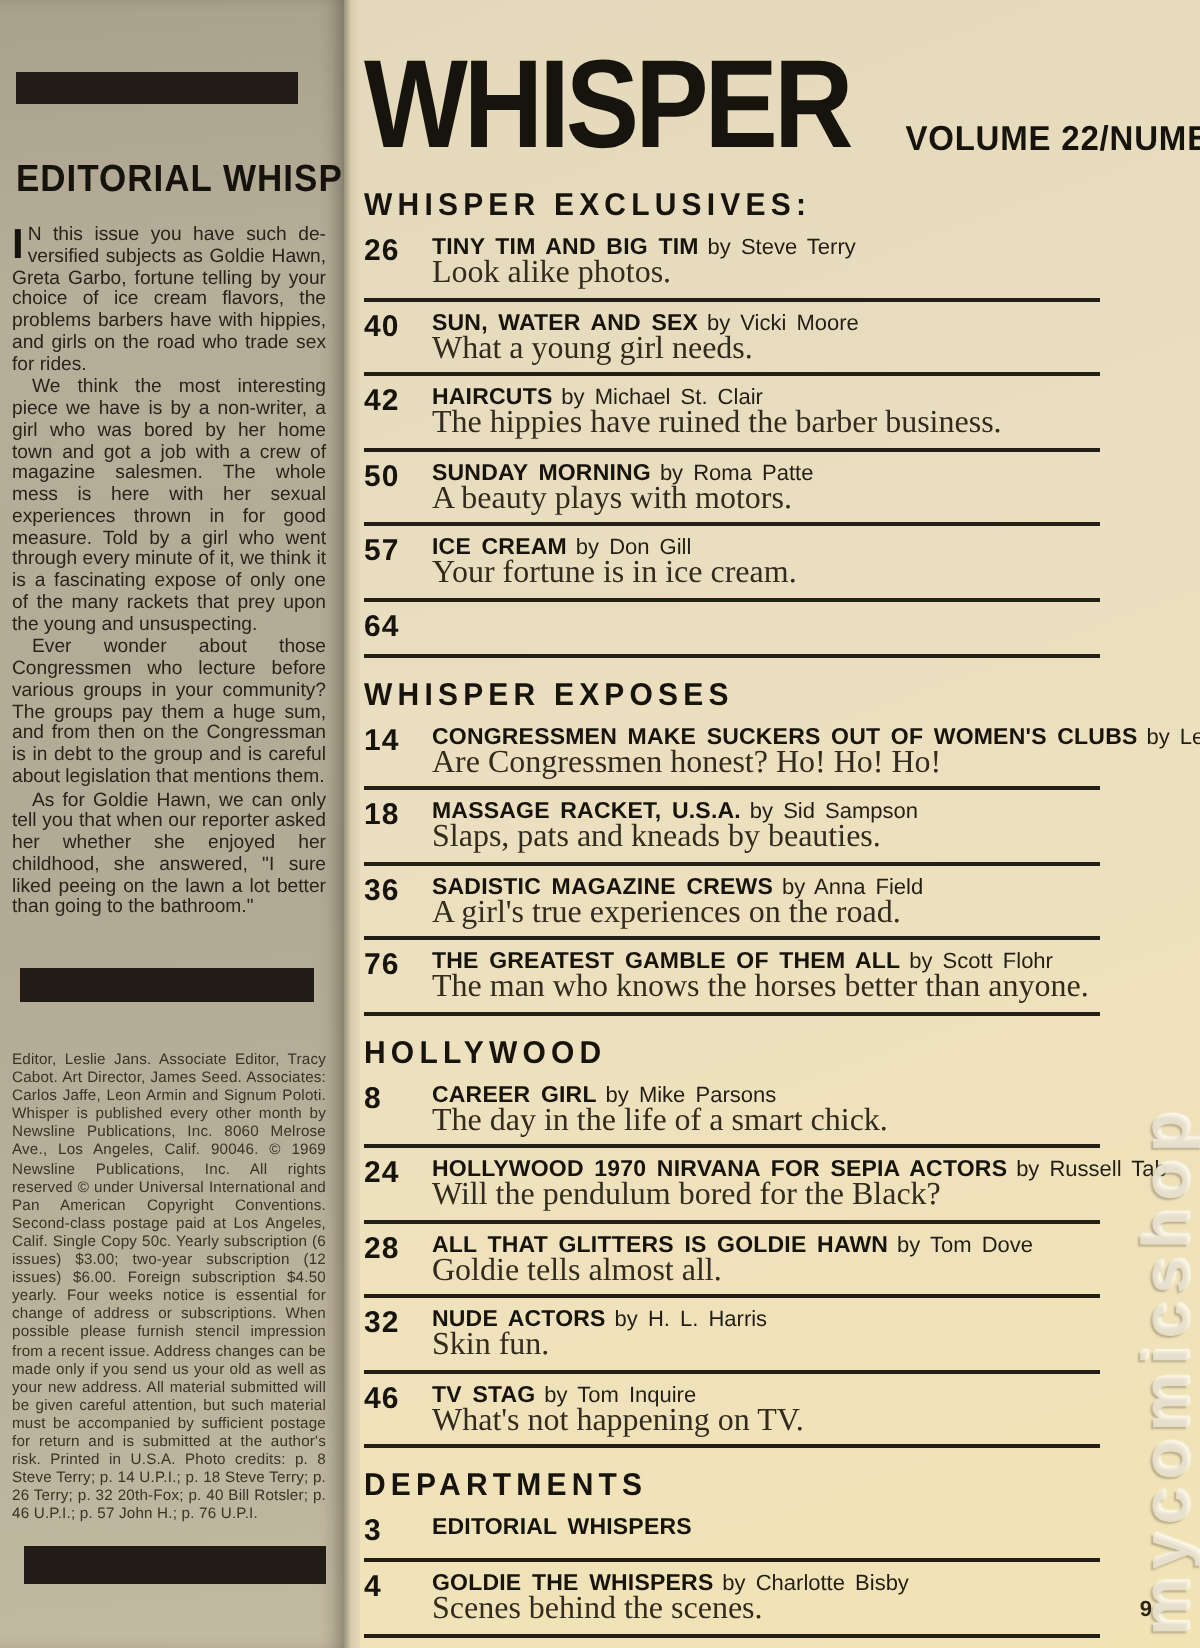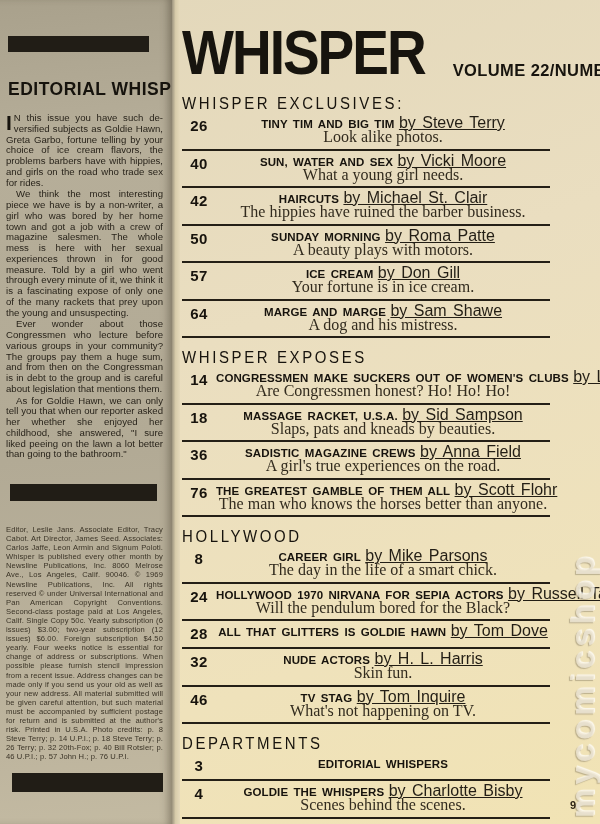--- a/index.html
+++ b/index.html
@@ -55,34 +55,34 @@
     font-size:55px; font-weight:bold; letter-spacing:-2px; color:#17140e;
     transform:scaleY(1.14); transform-origin:left bottom; line-height:56px;
     white-space:nowrap;
   }
   .issue {
     font-size:16.5px; font-weight:bold; letter-spacing:0.4px; color:#17140e;
     margin-left:28px; margin-bottom:4px; white-space:nowrap;
     transform:scaleY(1.05); transform-origin:left bottom;
   }
   .section-heading {
-    font-size:15px; font-weight:normal; letter-spacing:2.6px; color:#17130d;
+    font-size:15px; font-weight:bold; letter-spacing:2.6px; color:#17130d;
     margin-top:10px; margin-bottom:2px; white-space:nowrap;
     transform:scaleY(1.05); transform-origin:left top;
   }
-  .entries { width:368px;text-align:center; }
+  .entries { width:368px; }
   .entry { display:flex; border-bottom:2px solid #241f16; padding:4px 0 5px 0; }
   .num {
     width:34px; flex:none; font-size:15px; font-weight:bold; color:#17130d;
     letter-spacing:0.5px; padding-top:0px;
   }
   .entry-body { flex:1; min-width:0; }
   .tline { white-space:nowrap; line-height:12.5px; }
   .etitle { font-size:11.5px; font-weight:bold; letter-spacing:0.1px; word-spacing:2px; color:#17130d; }
-  .ebyline { font-size:16px; color:#231e15; word-spacing:2px;text-decoration:underline; }
+  .ebyline { font-size:11px; color:#231e15; word-spacing:2px; }
   .edesc {
     font-family:"Liberation Serif", serif;
     font-size:16px; line-height:12.5px; color:#322b1e; margin-top:0.5px;
   }
   .edesc:empty { display:none; }
 
   
   .watermark {
     position:absolute; right:-2px; bottom:6px;
     writing-mode:vertical-rl; transform:rotate(180deg);
@@ -152,24 +152,20 @@
     </div>
     <div class="entry">
       <div class="num">57</div>
       <div class="entry-body">
           <div class="tline"><span class="etitle">ICE CREAM</span> <span class="ebyline">by Don Gill</span></div>
       <div class="edesc">Your fortune is in ice cream.</div>
         </div>
     </div>
     <div class="entry">
       <div class="num">64</div>
-      <div class="entry-body">
-          <div class="tline"><span class="etitle">MARGE AND MARGE</span> <span class="ebyline">by Sam Shawe</span></div>
-      <div class="edesc">A dog and his mistress.</div>
-        </div>
     </div>
   </div>
 
   <div class="section-heading">WHISPER EXPOSES</div>
   <div class="entries">
     <div class="entry">
       <div class="num">14</div>
       <div class="entry-body">
           <div class="tline"><span class="etitle">CONGRESSMEN MAKE SUCKERS OUT OF WOMEN'S CLUBS</span> <span class="ebyline">by Leo Guild</span></div>
       <div class="edesc">Are Congressmen honest? Ho! Ho! Ho!</div>
@@ -211,20 +207,21 @@
       <div class="num">24</div>
       <div class="entry-body">
           <div class="tline"><span class="etitle">HOLLYWOOD 1970 NIRVANA FOR SEPIA ACTORS</span> <span class="ebyline">by Russell Tab</span></div>
       <div class="edesc">Will the pendulum bored for the Black?</div>
         </div>
     </div>
     <div class="entry">
       <div class="num">28</div>
       <div class="entry-body">
           <div class="tline"><span class="etitle">ALL THAT GLITTERS IS GOLDIE HAWN</span> <span class="ebyline">by Tom Dove</span></div>
+      <div class="edesc">Goldie tells almost all.</div>
         </div>
     </div>
     <div class="entry">
       <div class="num">32</div>
       <div class="entry-body">
           <div class="tline"><span class="etitle">NUDE ACTORS</span> <span class="ebyline">by H. L. Harris</span></div>
       <div class="edesc">Skin fun.</div>
         </div>
     </div>
     <div class="entry">

